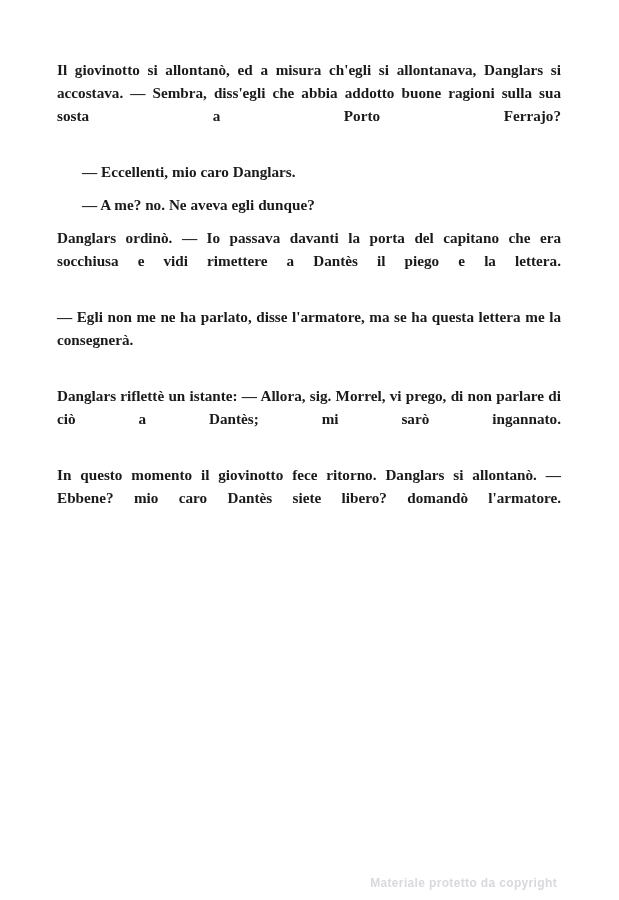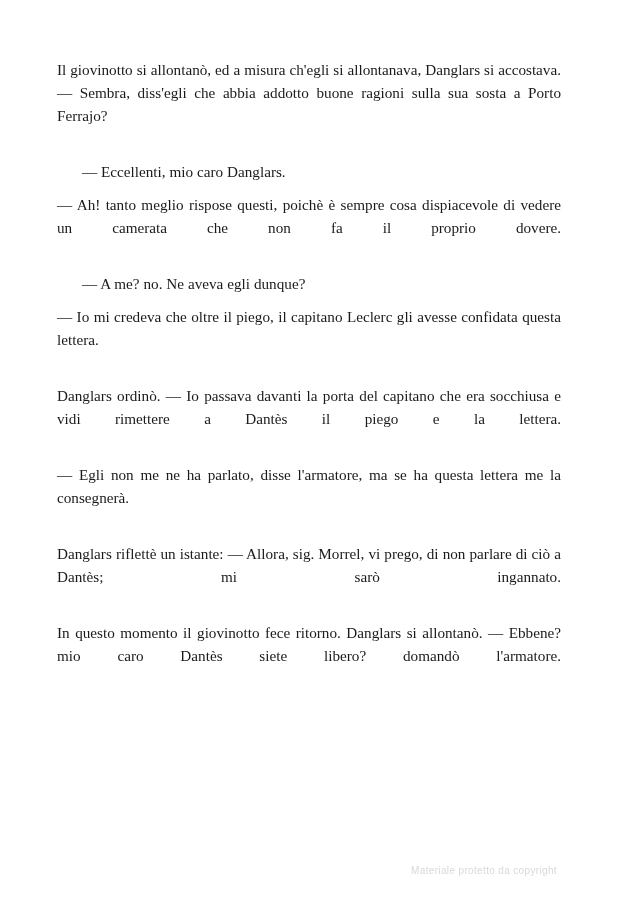--- a/index.html
+++ b/index.html
@@ -11,20 +11,21 @@
 
   .page {
     position: relative;
     width: 566px;
     height: 900px;
     background: #ffffff;
     overflow: hidden;
     font-family: "Liberation Serif", "DejaVu Serif", serif;
     color: #1a1a1a;
     box-sizing: border-box;
+    font-weight: bold;
   }
 
   .text-block {
     position: absolute;
     left: 57px;
     top: 58px;
     width: 504px;
   }
 
   .para {
@@ -56,41 +57,39 @@
     display: none;
   }
 
   .para:last-child {
     margin-bottom: 0;
   }
 
   .watermark {
     position: absolute;
     right: 9px;
-    bottom: 24px;
+    bottom: 10px;
     font-family: "Liberation Sans", "DejaVu Sans", sans-serif;
-    font-size: 10px;
+    font-size: 12px;
     letter-spacing: 0.35px;
     color: #d9d9dd;
     white-space: nowrap;
     user-select: none;
   }
 </style>
 </head>
 <body>
 
 <div class="page">
 
   <div class="text-block">
 
     <p class="para">Il giovinotto si allontanò, ed a misura ch'egli si allontanava, Danglars si accostava. — Sembra, diss'egli che abbia addotto buone ragioni sulla sua sosta a Porto Ferrajo?</p>
     <p class="para single">— Eccellenti, mio caro Danglars.</p>
-    <p class="para">— Ah! tanto meglio rispose questi, poichè è sempre cosa dispiacevole di vedere un camerata che non fa il proprio dovere.</p>
     <p class="para single">— A me? no. Ne aveva egli dunque?</p>
-    <p class="para">— Io mi credeva che oltre il piego, il capitano Leclerc gli avesse confidata questa lettera.</p>
     <p class="para">Danglars ordinò. — Io passava davanti la porta del capitano che era socchiusa e vidi rimettere a Dantès il piego e la lettera.</p>
     <p class="para">— Egli non me ne ha parlato, disse l'armatore, ma se ha questa lettera me la consegnerà.</p>
     <p class="para">Danglars riflettè un istante: — Allora, sig. Morrel, vi prego, di non parlare di ciò a Dantès; mi sarò ingannato.</p>
     <p class="para">In questo momento il giovinotto fece ritorno. Danglars si allontanò. — Ebbene? mio caro Dantès siete libero? domandò l'armatore.</p>
 
   </div>
 
   <div class="watermark">Materiale protetto da copyright</div>
 
 </div>

